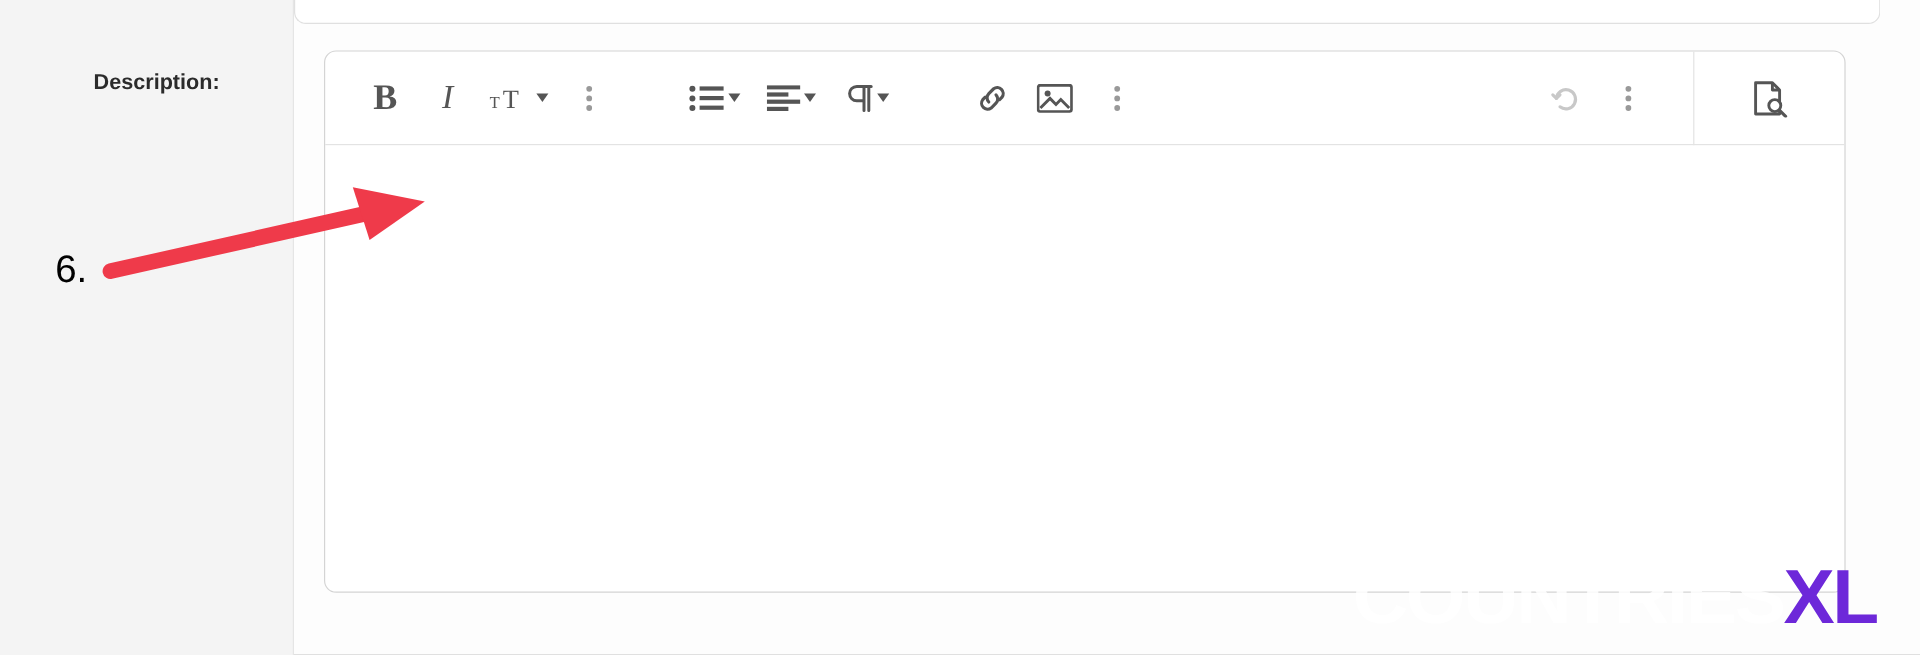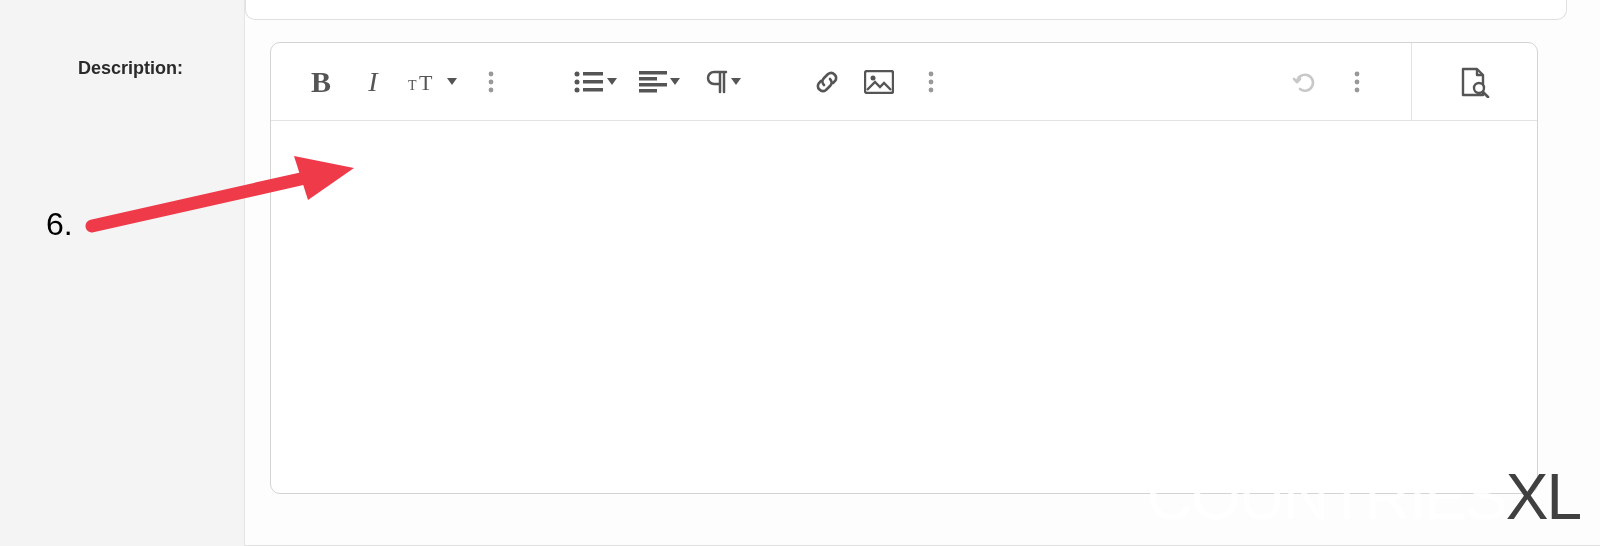--- a/index.html
+++ b/index.html
@@ -124,30 +124,30 @@
     left: 84px;
     top: 154px;
     width: 280px;
     height: 80px;
     pointer-events: none;
   }
 
   
   .wm {
     position: absolute;
-    right: 20px;
+    right: 36px;
     bottom: 12px;
     font-size: 64px;
-    font-weight: 400;
+    font-weight: 700;
     letter-spacing: -2px;
     display: flex;
     font-family: Arial, sans-serif;
   }
   .wm .faint { color: rgba(255,255,255,0.85); }
-  .wm .accent { color: #404040; }
+  .wm .accent { color: #6d28d9; }
 
   svg { display: block; }
 </style>
 </head>
 <body>
 
 <div class="left-col"></div>
 <div class="right-col"></div>
 <div class="top-edge"></div>
 

